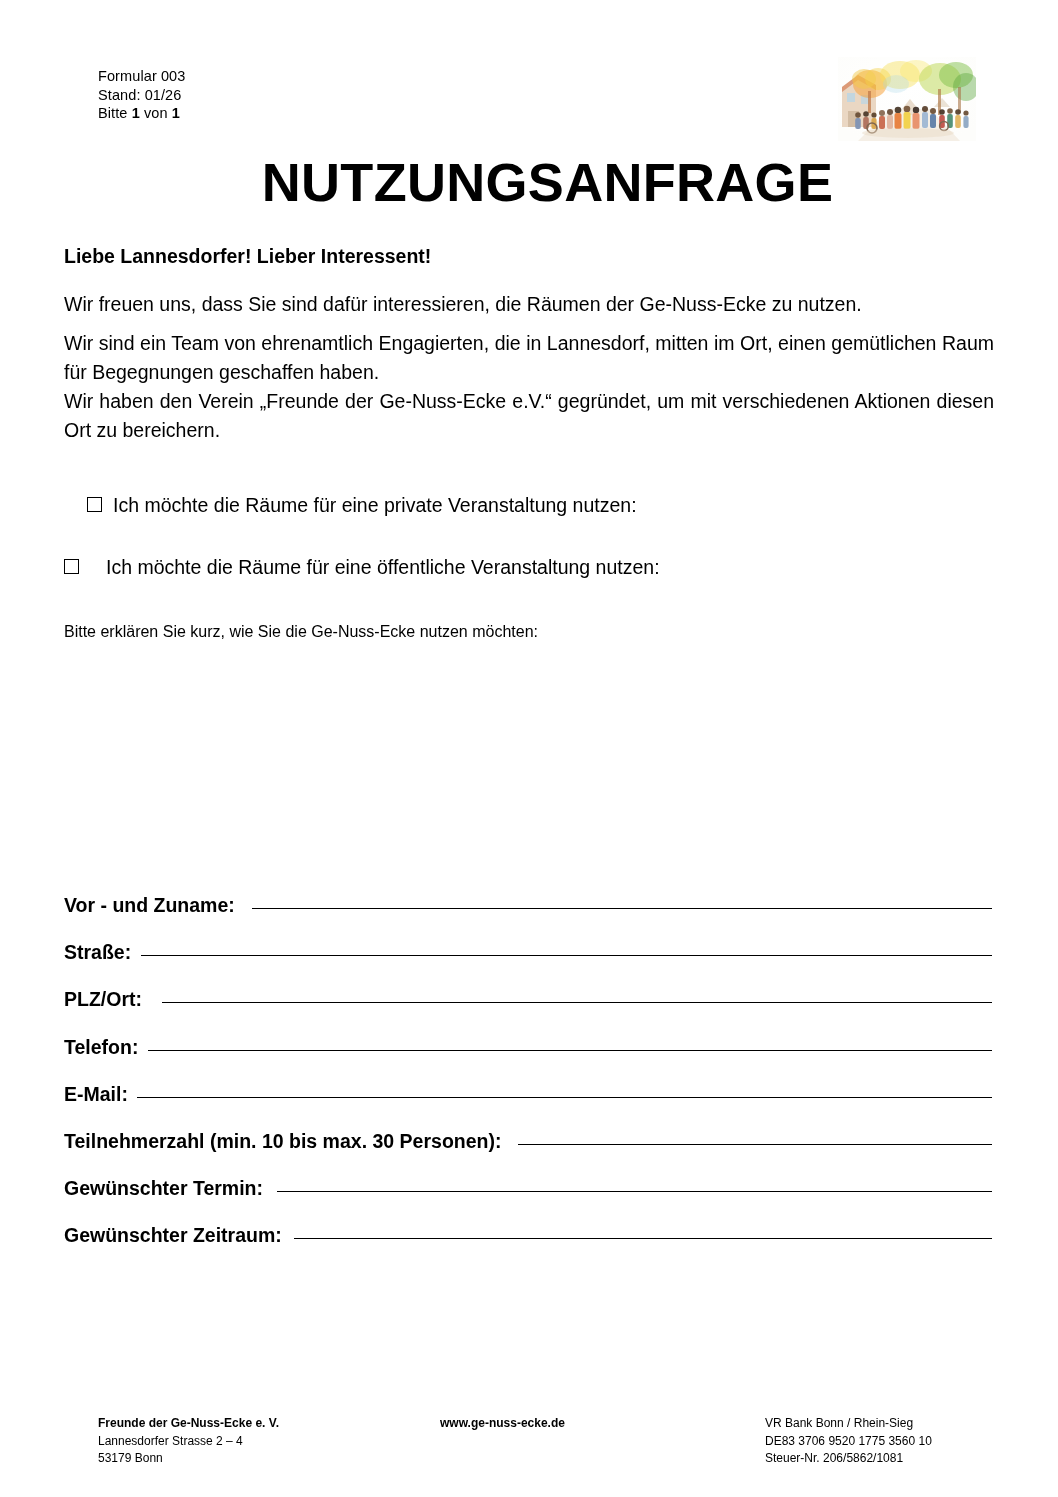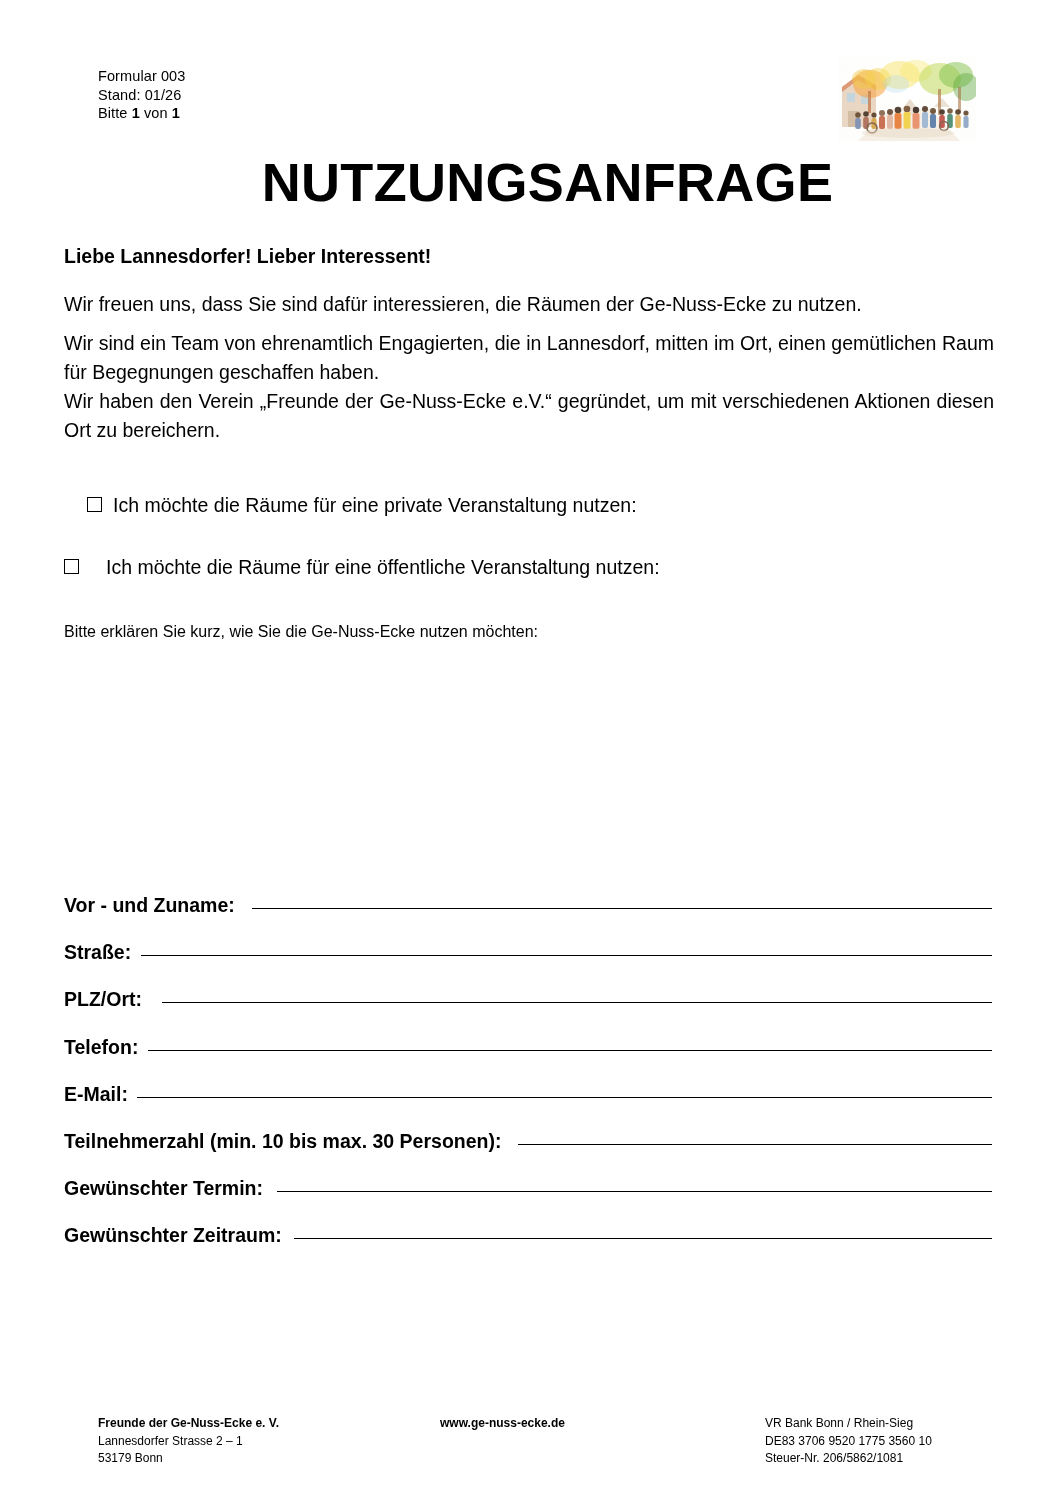--- a/index.html
+++ b/index.html
@@ -302,21 +302,21 @@
     </div>
     <div class="field-row r8">
       <span class="field-label">Gewünschter Zeitraum:</span>
       <span class="field-line"></span>
     </div>
   </div>
 
   <div class="footer">
     <div class="footer-col footer-left">
       <div class="org">Freunde der Ge-Nuss-Ecke e. V.</div>
-      <div>Lannesdorfer Strasse 2 – 1</div>
+      <div>Lannesdorfer Strasse 2 – 4</div>
       <div>53179 Bonn</div>
     </div>
     <div class="footer-col footer-mid">www.ge-nuss-ecke.de</div>
     <div class="footer-col footer-right">
       <div>VR Bank Bonn / Rhein-Sieg</div>
       <div>DE83 3706 9520 1775 3560 10</div>
       <div>Steuer-Nr. 206/5862/1081</div>
     </div>
   </div>
 

